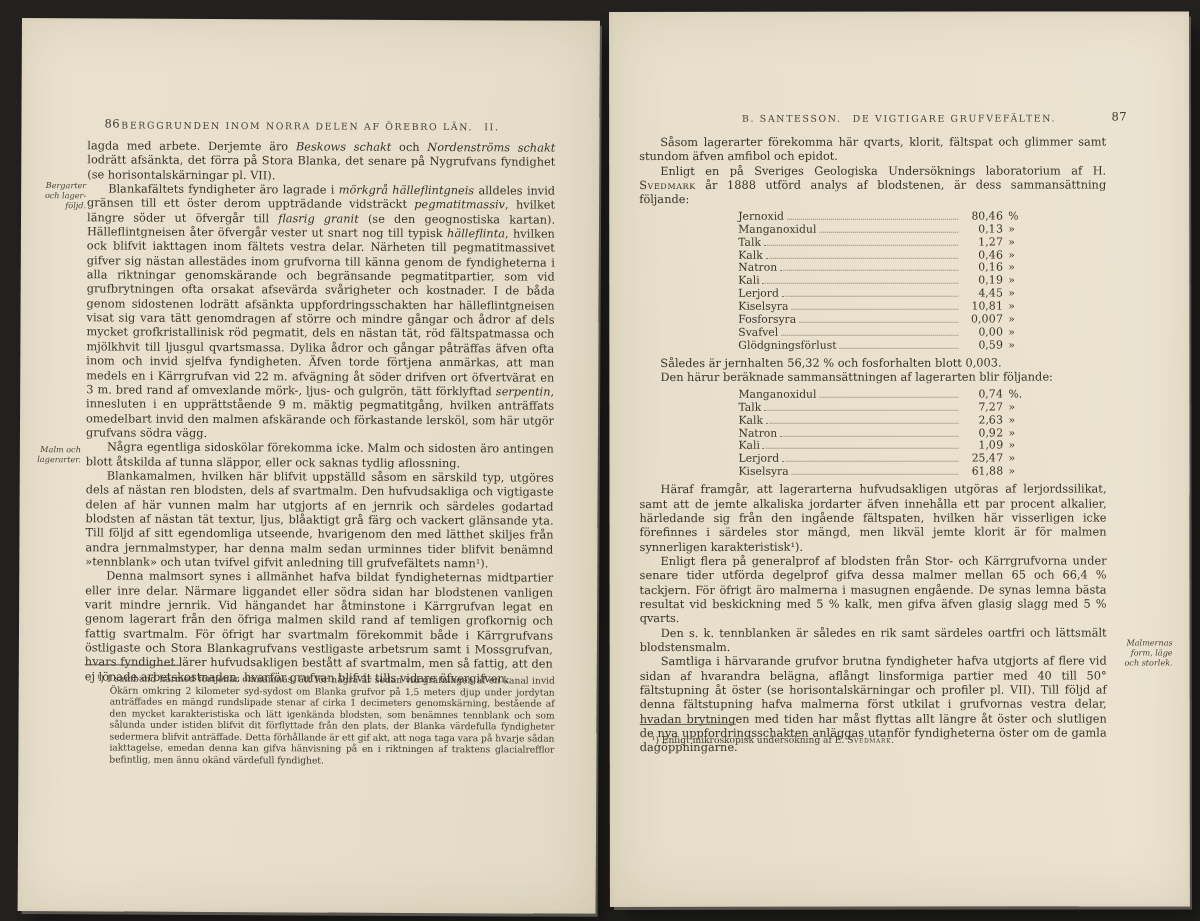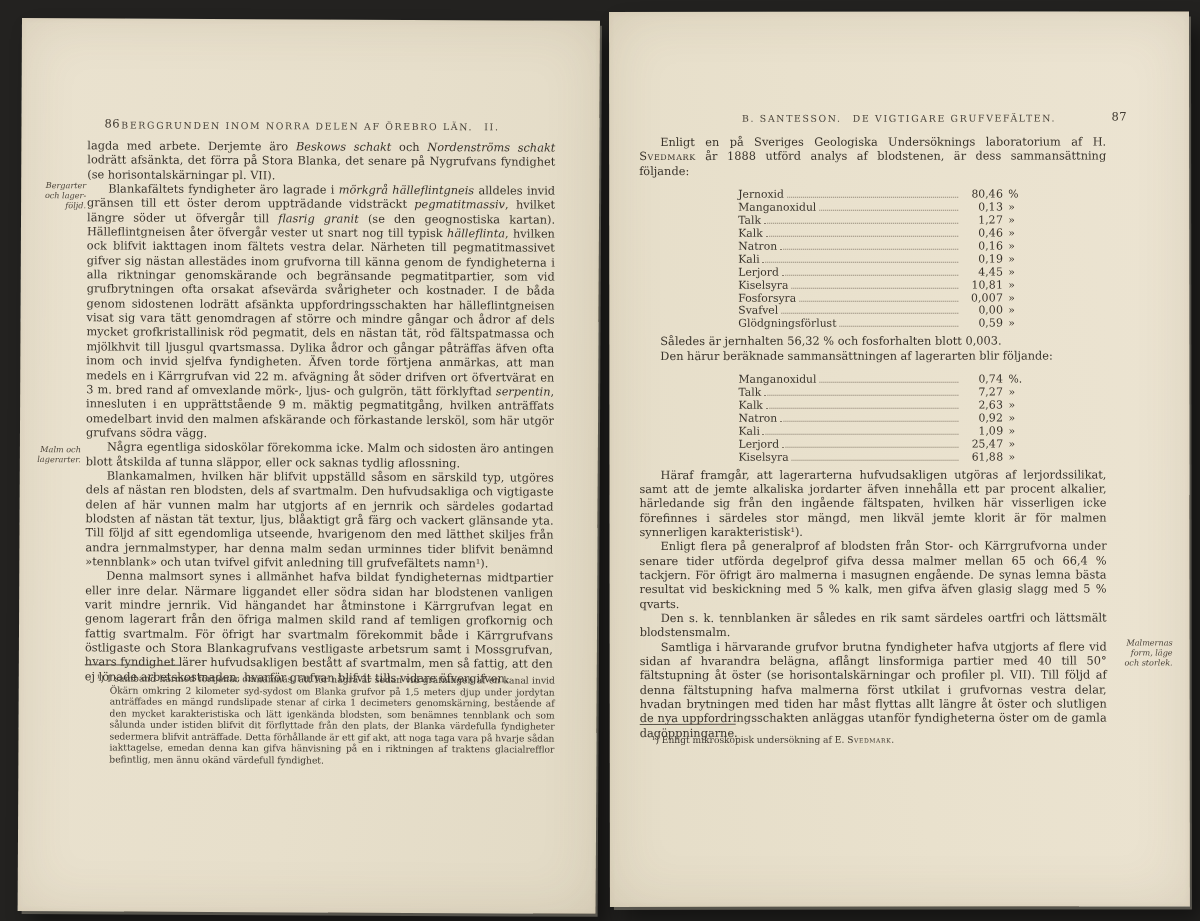--- a/index.html
+++ b/index.html
@@ -46,21 +46,21 @@
   p.para.indent{text-indent:21px;}
   em{font-style:italic;}
   .sc{font-variant:small-caps;letter-spacing:0.6px;}
   .margin-note{
     position:absolute;font-style:italic;font-size:8.1px;line-height:9.9px;
     text-align:right;white-space:pre-line;color:#4c453b;
   }
   .note-1{top:163px;left:15px;width:50px;}
   .note-2{top:427px;left:7px;width:54px;}
   .note-3{top:627px;left:499px;width:64px;}
-  .anal-table{margin:10px 0 4px 99px;width:287px;font-size:10.8px;}
+  .anal-table{margin:3px 0 4px 99px;width:287px;font-size:10.8px;}
   .t-row{display:flex;align-items:baseline;height:12.95px;}
   .t-label{white-space:nowrap;}
   .t-dots{flex:1;border-bottom:1px dotted #84796a;margin:0 3px 3px 3px;min-width:8px;}
   .t-val{min-width:42px;text-align:right;white-space:nowrap;}
   .t-unit{width:17px;margin-left:5px;}
   .frac{font-size:11px;letter-spacing:0.3px;}
   .footnote-rule{position:absolute;width:96px;border-top:1px solid #5a544b;}
   .rule-left{top:646px;left:66px;}
   .rule-right{top:712px;left:30px;}
   .footnote{
@@ -95,20 +95,21 @@
     </div>
 </div>
 
 <div class="page page-right">
   <div class="page-num page-num-right">87</div>
   <div class="running-title">B. SANTESSON. DE VIGTIGARE GRUFVEFÄLTEN.</div>
   <div class="margin-note note-3">Malmernas
 form, läge
 och storlek.</div>
   <div class="body-text body-right">
+      <p class="para indent"><span>Såsom lagerarter förekomma här qvarts, klorit, fältspat och glimmer samt stundom äfven amfibol och epidot.</span></p>
       <p class="para indent"><span>Enligt en på Sveriges Geologiska Undersöknings laboratorium af H. </span><span class="sc">Svedmark</span><span> år 1888 utförd analys af blodstenen, är dess sammansättning följande:</span></p>
       <div class="anal-table">
         <div class="t-row">
           <span class="t-label">Jernoxid</span>
           <span class="t-dots"></span>
           <span class="t-val">80,<span class="frac">46</span></span>
           <span class="t-unit">%</span>
         </div>
         <div class="t-row">
           <span class="t-label">Manganoxidul</span>

